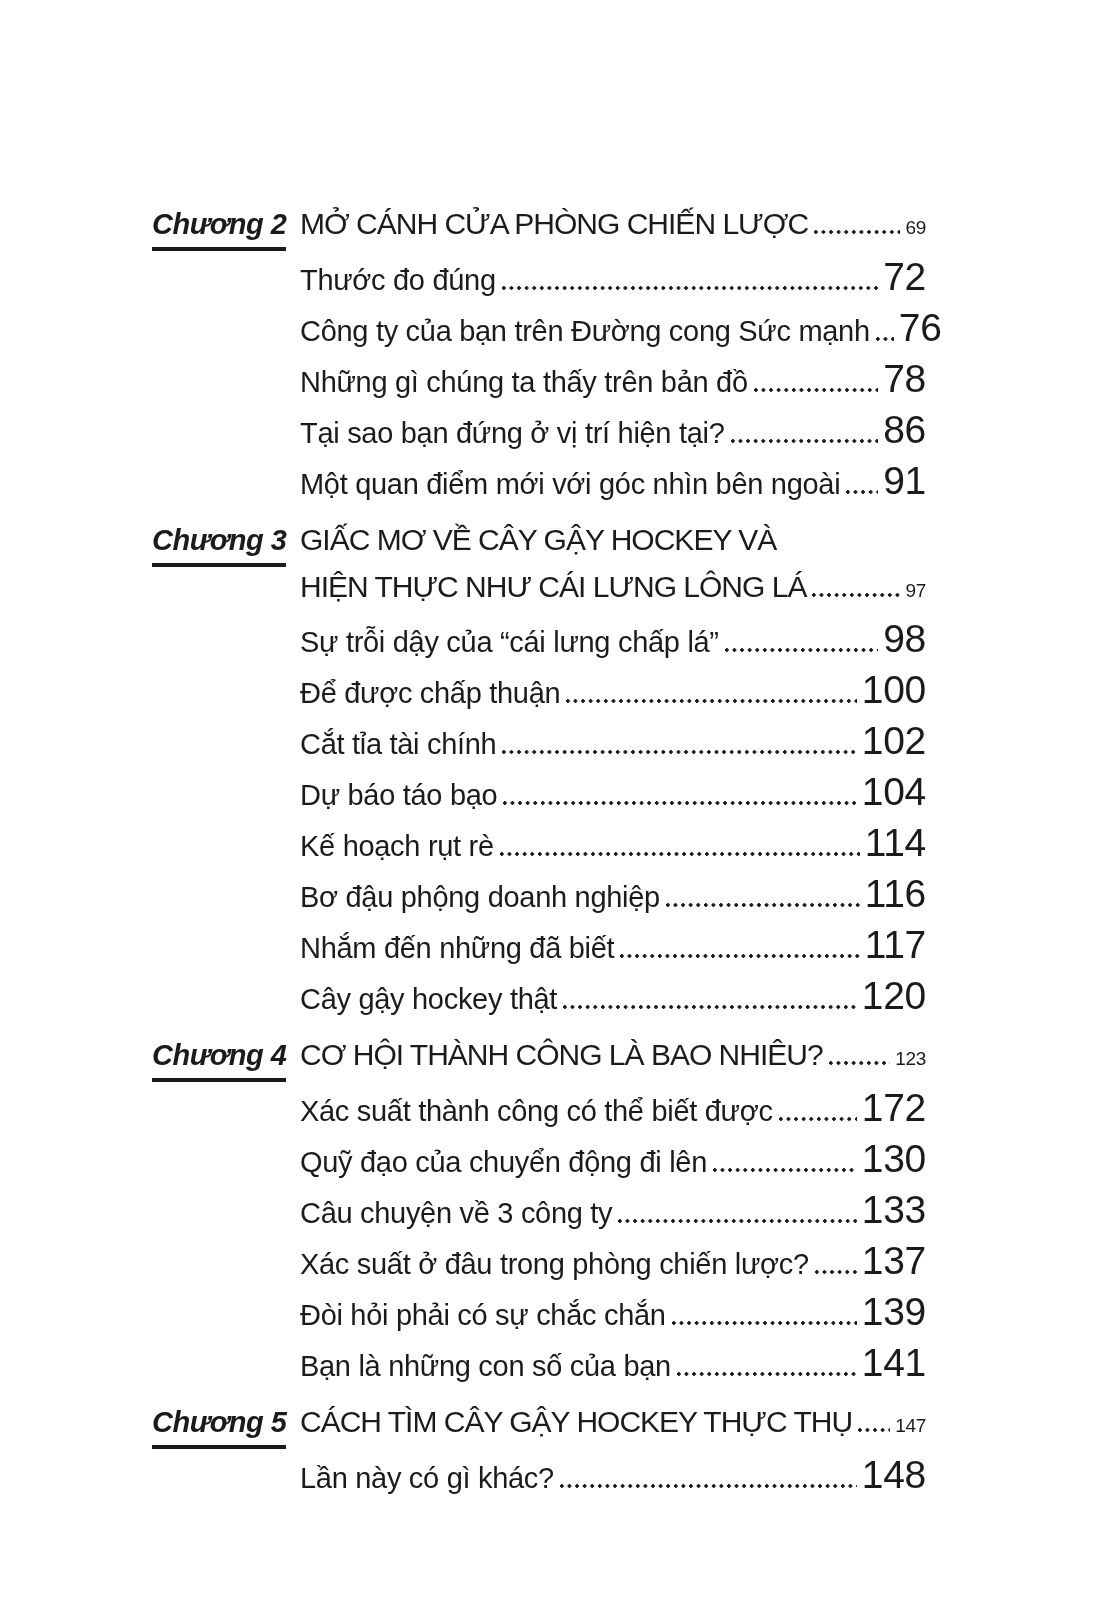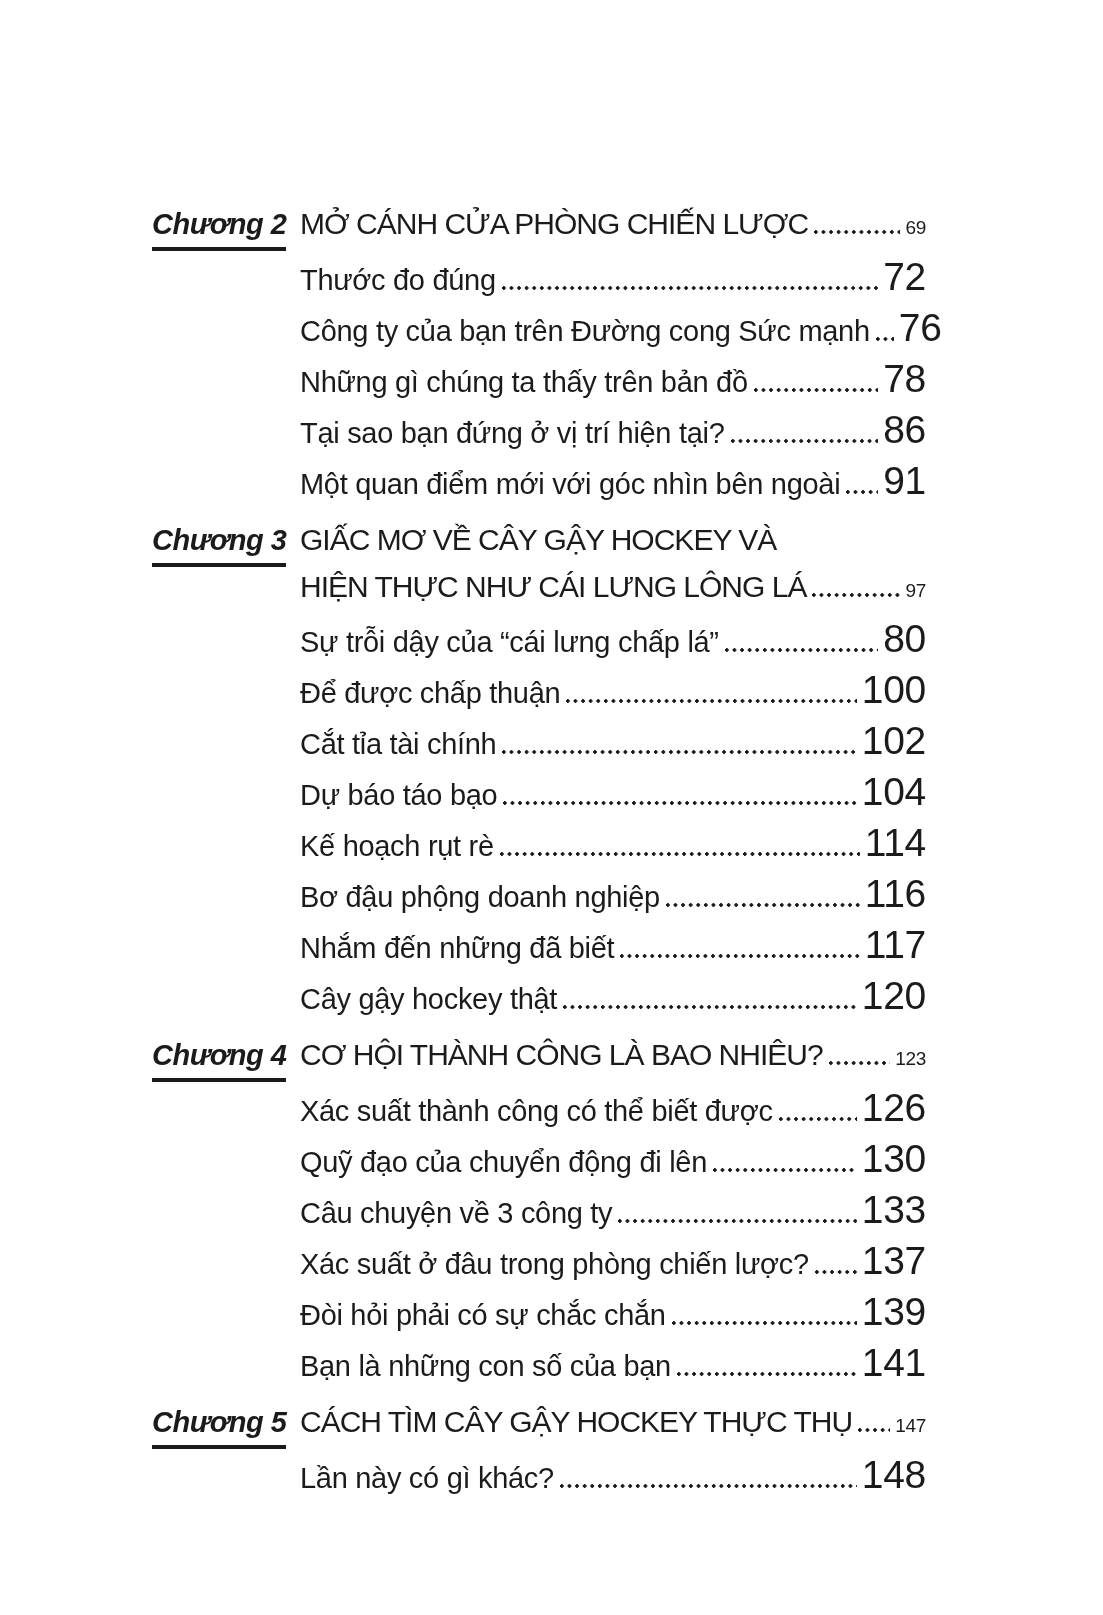--- a/index.html
+++ b/index.html
@@ -124,21 +124,21 @@
     <div class="row">
       <div class="label-col"></div>
       <span class="title chapter-title">HIỆN THỰC NHƯ CÁI LƯNG LÔNG LÁ</span>
       <span class="leader"></span>
       <span class="page-num chapter-page">97</span>
     </div>
     <div class="row">
       <div class="label-col"></div>
       <span class="title">Sự trỗi dậy của “cái lưng chấp lá”</span>
       <span class="leader"></span>
-      <span class="page-num">80</span>
+      <span class="page-num">98</span>
     </div>
     <div class="row">
       <div class="label-col"></div>
       <span class="title">Để được chấp thuận</span>
       <span class="leader"></span>
       <span class="page-num">100</span>
     </div>
     <div class="row">
       <div class="label-col"></div>
       <span class="title">Cắt tỉa tài chính</span>
@@ -183,21 +183,21 @@
         <span class="chapter-label">Chương 4</span>
       </div>
       <span class="title chapter-title">CƠ HỘI THÀNH CÔNG LÀ BAO NHIÊU?</span>
       <span class="leader"></span>
       <span class="page-num chapter-page">123</span>
     </div>
     <div class="row">
       <div class="label-col"></div>
       <span class="title">Xác suất thành công có thể biết được</span>
       <span class="leader"></span>
-      <span class="page-num">126</span>
+      <span class="page-num">172</span>
     </div>
     <div class="row">
       <div class="label-col"></div>
       <span class="title">Quỹ đạo của chuyển động đi lên</span>
       <span class="leader"></span>
       <span class="page-num">130</span>
     </div>
     <div class="row">
       <div class="label-col"></div>
       <span class="title">Câu chuyện về 3 công ty</span>

